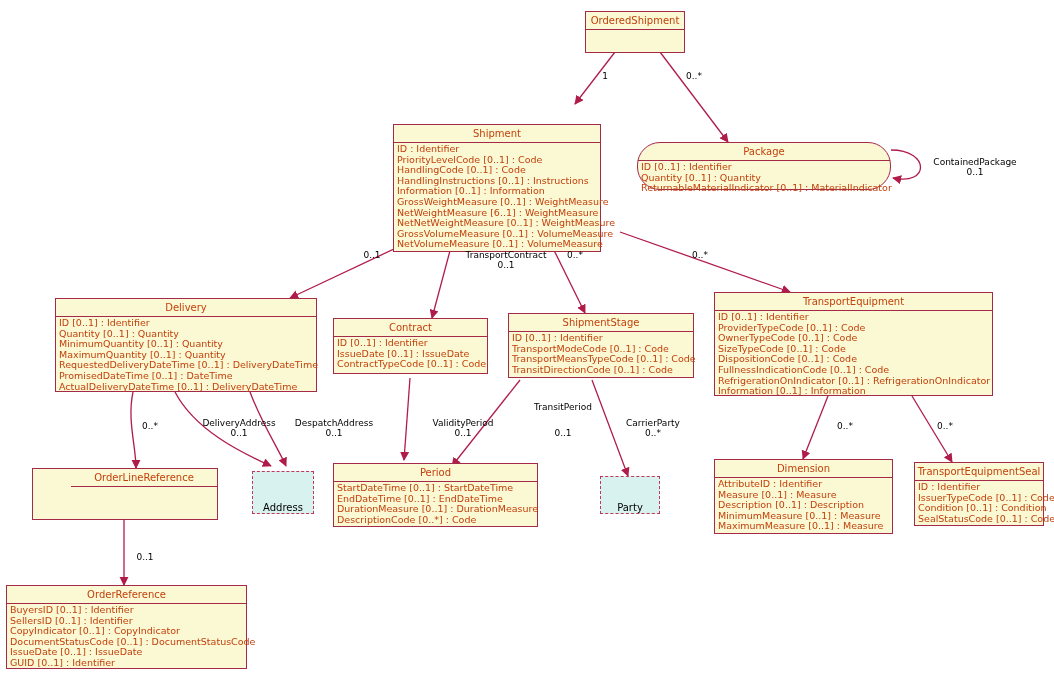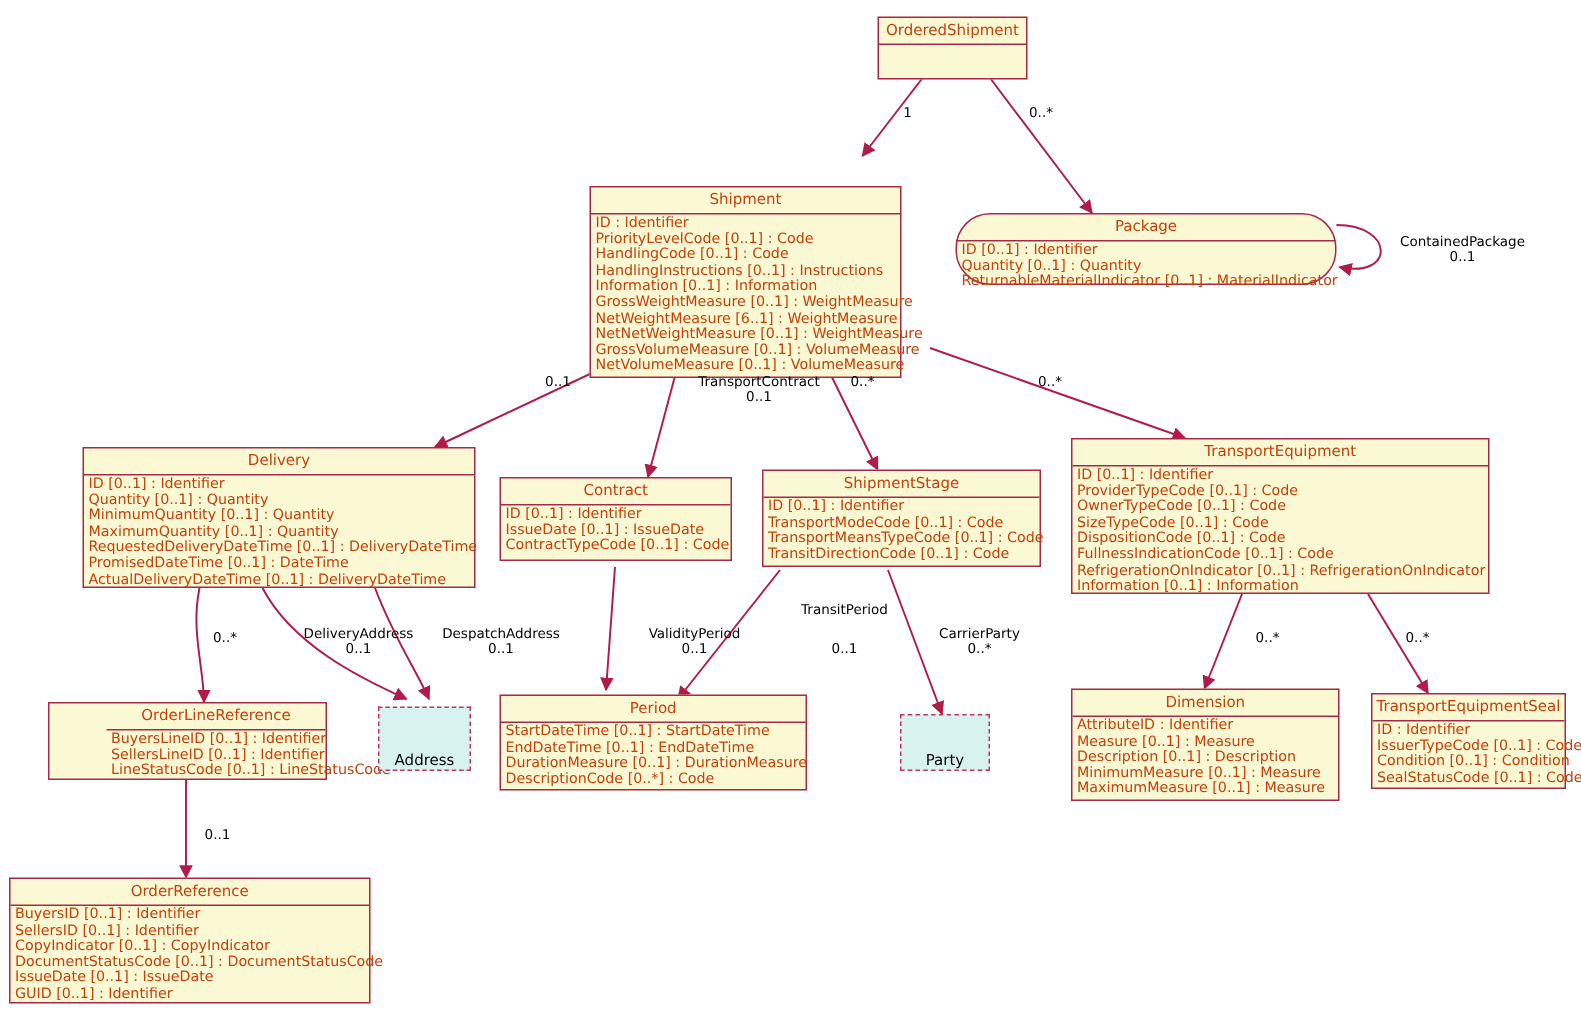--- a/index.html
+++ b/index.html
@@ -175,25 +175,20 @@
       <div class="attr">SizeTypeCode [0..1] : Code</div>
       <div class="attr">DispositionCode [0..1] : Code</div>
       <div class="attr">FullnessIndicationCode [0..1] : Code</div>
       <div class="attr">RefrigerationOnIndicator [0..1] : RefrigerationOnIndicator</div>
       <div class="attr">Information [0..1] : Information</div>
     </div>
   </div>
 
   <div class="cls" style="left:32px;top:468px;width:186px;height:52px;padding-left:38px;">
     <div class="hdr">OrderLineReference</div>
-    <div class="body">
-      <div class="attr">BuyersLineID [0..1] : Identifier</div>
-      <div class="attr">SellersLineID [0..1] : Identifier</div>
-      <div class="attr">LineStatusCode [0..1] : LineStatusCode</div>
-    </div>
   </div>
 
   <div class="cls" style="left:333px;top:463px;width:205px;height:64px;">
     <div class="hdr">Period</div>
     <div class="body">
       <div class="attr">StartDateTime [0..1] : StartDateTime</div>
       <div class="attr">EndDateTime [0..1] : EndDateTime</div>
       <div class="attr">DurationMeasure [0..1] : DurationMeasure</div>
       <div class="attr">DescriptionCode [0..*] : Code</div>
     </div>

